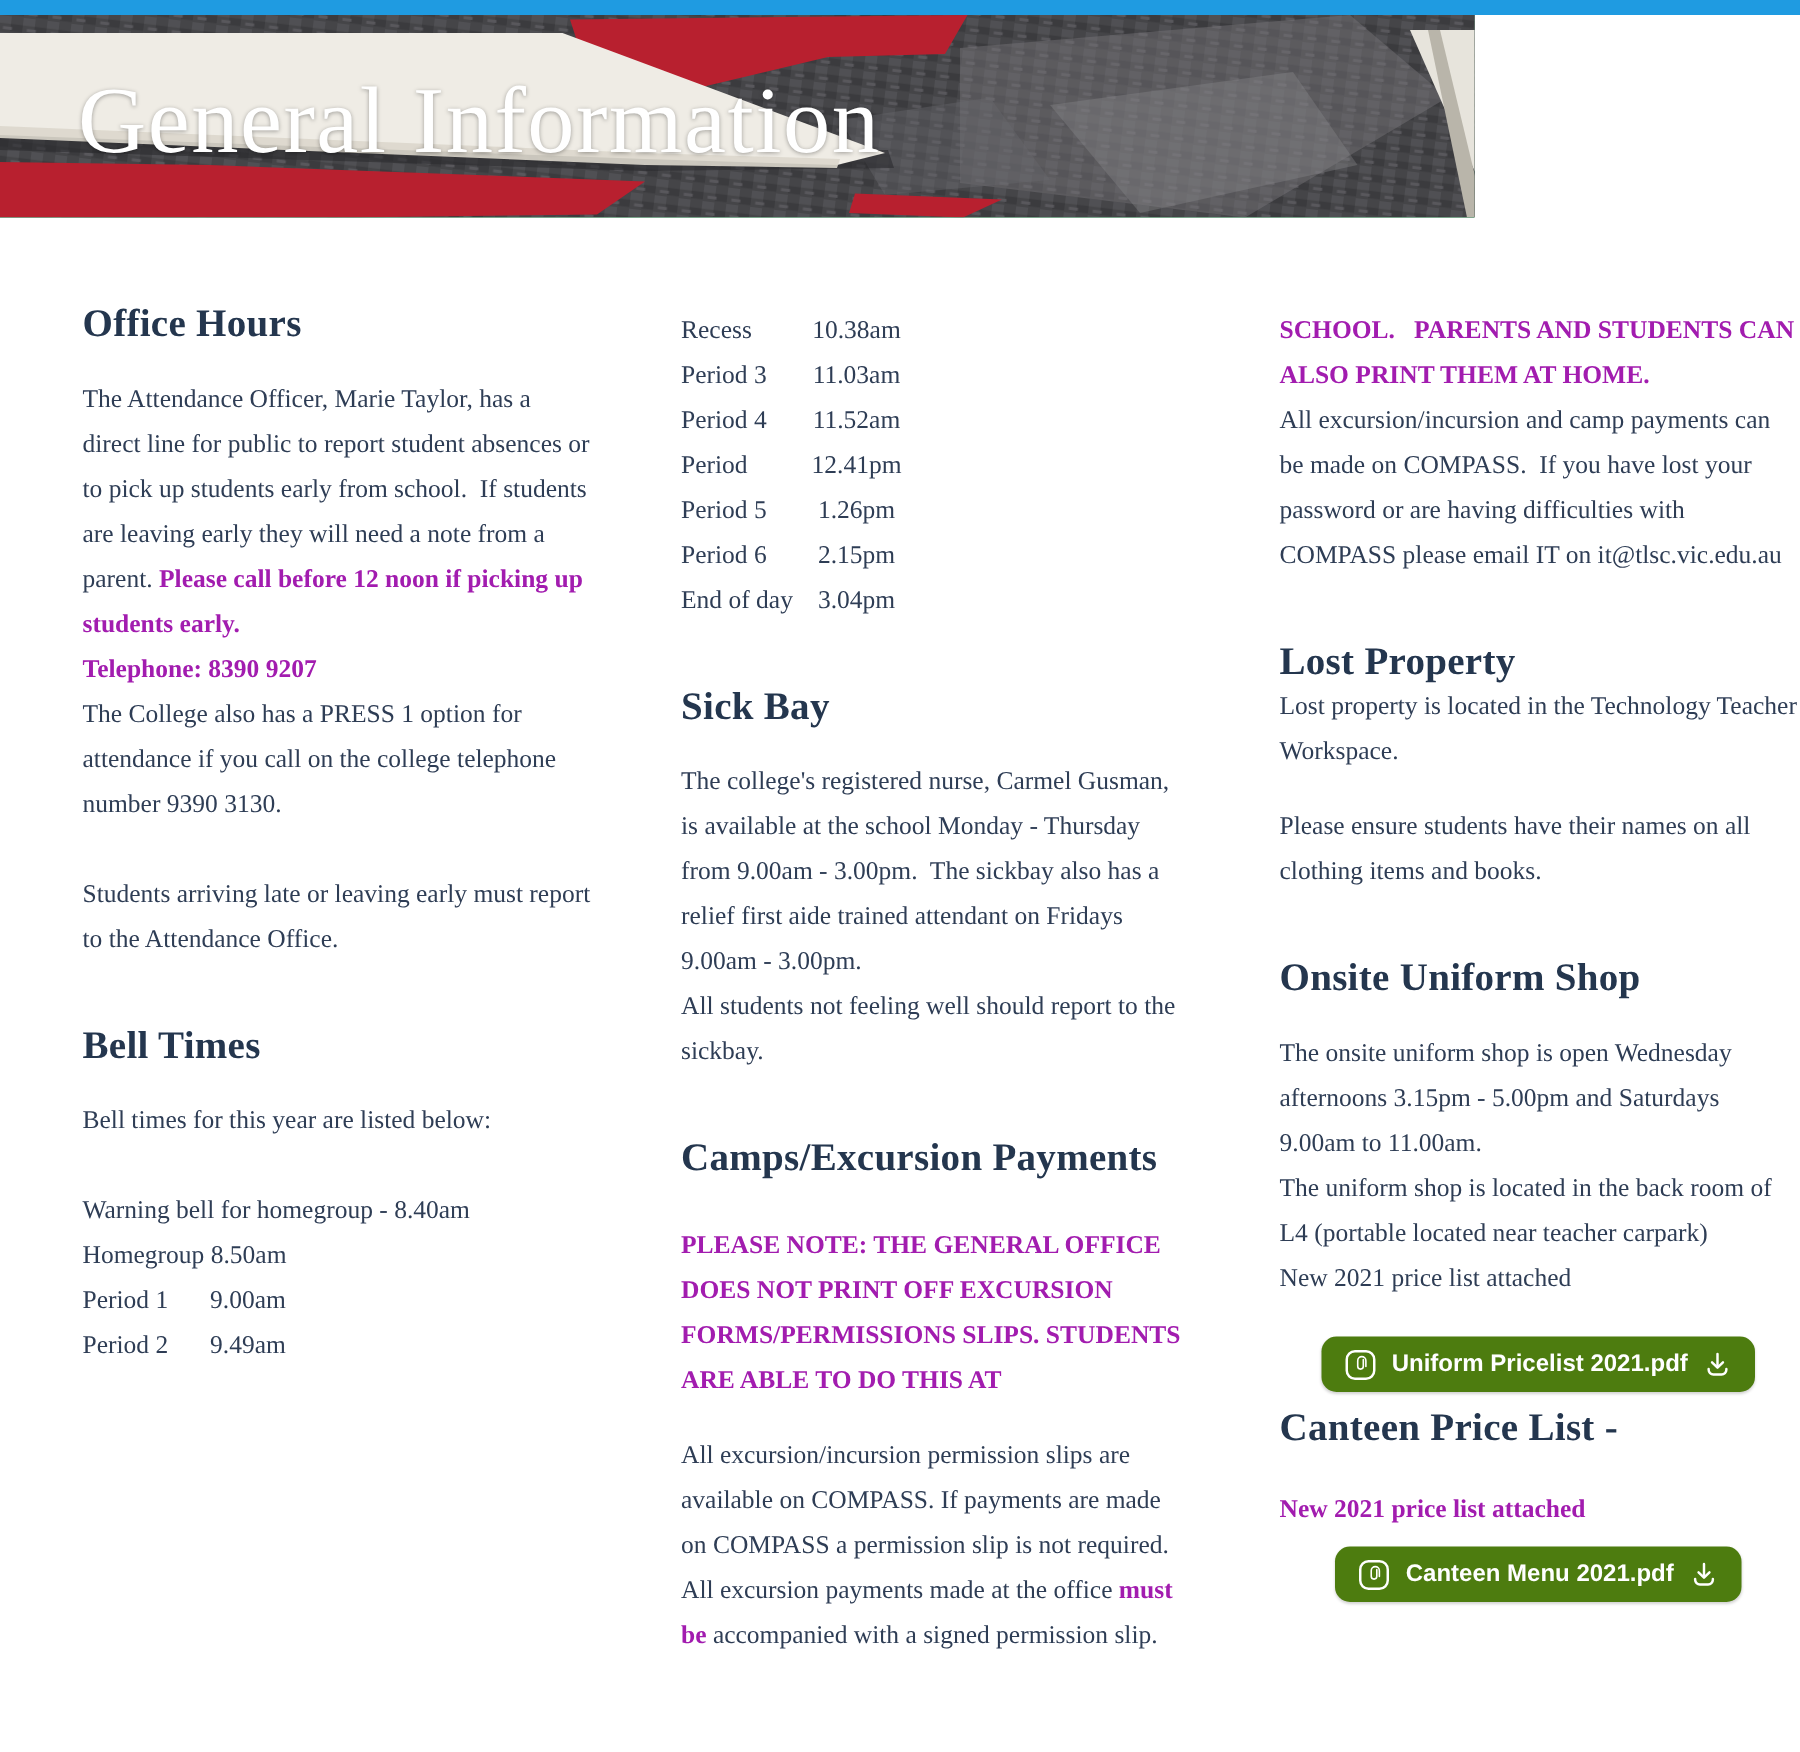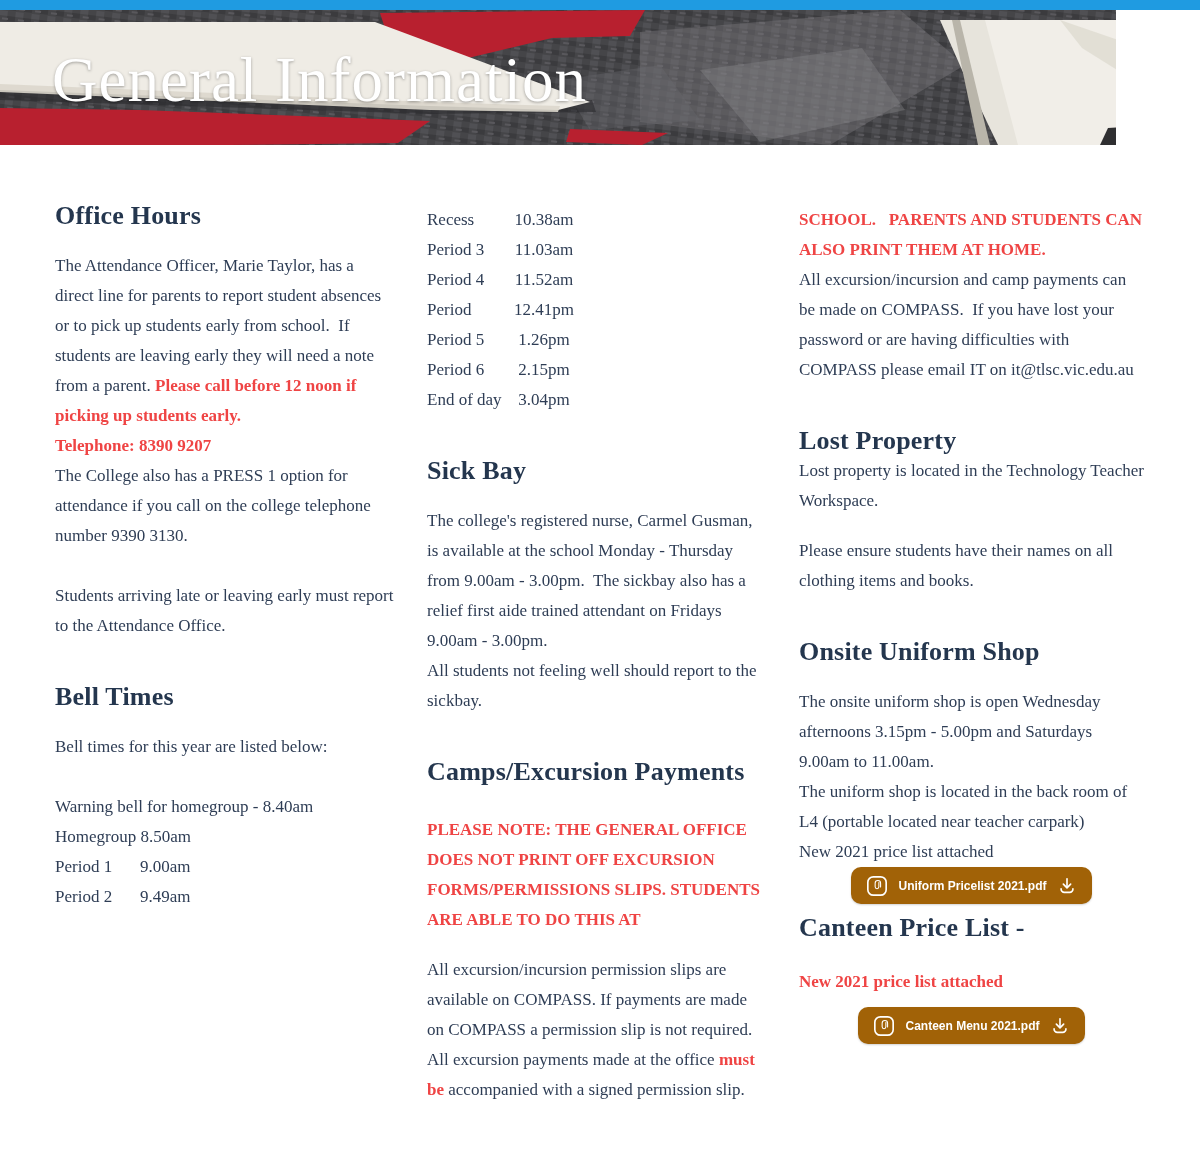--- a/index.html
+++ b/index.html
@@ -3,53 +3,53 @@
 <meta charset="utf-8">
 <style>
   * { margin:0; padding:0; box-sizing:border-box; }
   html,body { background:#ffffff; }
   body {
     width:1200px; height:1168px; position:relative; overflow:hidden;
     font-family:"Liberation Serif","DejaVu Serif",serif;
     color:#2e3d55;
   }
   .topbar { height:10px; width:100%; background:#1f9be1; }
-  .hero { position:relative; width:1116px; height:135px; overflow:hidden; background:#15803d; }
+  .hero { position:relative; width:983px; height:135px; overflow:hidden; background:#15803d; }
   .hero svg { position:absolute; inset:0; display:block; }
   .hero-title {
     position:absolute; left:52px; top:34px;
     font-size:63px; font-weight:400; color:#ffffff; letter-spacing:1px;
     text-shadow:0 1px 3px rgba(0,0,0,.35);
     font-family:"Liberation Serif","DejaVu Serif",serif;
     white-space:nowrap;
   }
-  .content { display:flex; padding:55px 0 0 55px; }
+  .content { display:flex; padding:55px 0 0 55px;gap:27px; }
   .col { width:340px; }
   .col + .col { margin-left:32px; }
   .col3 { width:345px; margin-left:31px; }
   h2.sec {
     font-size:26px; line-height:31px; font-weight:700; color:#24364e;
     letter-spacing:.2px;
   }
   .txt { font-size:17px; line-height:30px; white-space:pre-wrap; }
-  .b { font-weight:700; color:#ef4444; }
+  .b { font-weight:700; color:#a21caf; }
   .mt-head { margin-top:40px; }
   .mt-para { margin-top:20px; }
   .mt-blank { margin-top:30px; }
   .pad-top { padding-top:5px; }
   .bell-row { font-size:17px; line-height:30px; }
   .bl { display:inline-block; width:85px; }
   .bt { display:inline-block; }
   .bt-r { display:inline-block; width:64px; text-align:center; }
   .pdf-btn {
     display:flex; align-items:center; gap:10px;
-    margin:0 auto 0 auto; padding:0 15px; height:37px;
-    background:#a16207; border:none; border-radius:10px;
+    margin:24px auto 0 auto; padding:0 15px; height:37px;
+    background:#4d7c0f; border:none; border-radius:10px;
     color:#ffffff; font-family:"Liberation Sans","DejaVu Sans",sans-serif;
-    font-size:12px; font-weight:700; cursor:pointer;
+    font-size:16px; font-weight:700; cursor:pointer;
     box-shadow:0 1px 2px rgba(0,0,0,.18);
   }
   .pdf-btn .ico { display:flex; align-items:center; }
   .canteen-head { margin-top:8px; }
   .canteen-bold { margin-top:24px; }
   .canteen-btn { margin-top:10px; }
 </style>
 </head>
 <body>
 
@@ -93,21 +93,21 @@
     <rect x="1158" y="16" width="30" height="22" fill="#8e949c"></rect>
   </svg>
   <div class="hero-title">General Information</div>
 </div>
 
 <div class="content">
 
   <div class="col">
     <h2 class="sec">Office Hours</h2>
 
-    <div class="txt mt-para"><span>The Attendance Officer, Marie Taylor, has a direct line for parents to report student absences or to pick up students early from school.  If students are leaving early they will need a note from a parent. </span><span class="b">Please call before 12 noon if picking up students early.</span></div>
+    <div class="txt mt-para"><span>The Attendance Officer, Marie Taylor, has a direct line for public to report student absences or to pick up students early from school.  If students are leaving early they will need a note from a parent. </span><span class="b">Please call before 12 noon if picking up students early.</span></div>
     <div class="txt b">Telephone: 8390 9207</div>
     <div class="txt">The College also has a PRESS 1 option for attendance if you call on the college telephone number 9390 3130.</div>
     <div class="txt mt-blank">Students arriving late or leaving early must report to the Attendance Office.</div>
 
     <h2 class="sec mt-head">Bell Times</h2>
     <div class="txt mt-para">Bell times for this year are listed below:</div>
     <div class="txt mt-blank">Warning bell for homegroup - 8.40am</div>
     <div class="txt">Homegroup 8.50am</div>
     <div class="bell-row"><span class="bl">Period 1</span><span class="bt">9.00am</span></div>
     <div class="bell-row"><span class="bl">Period 2</span><span class="bt">9.49am</span></div>

